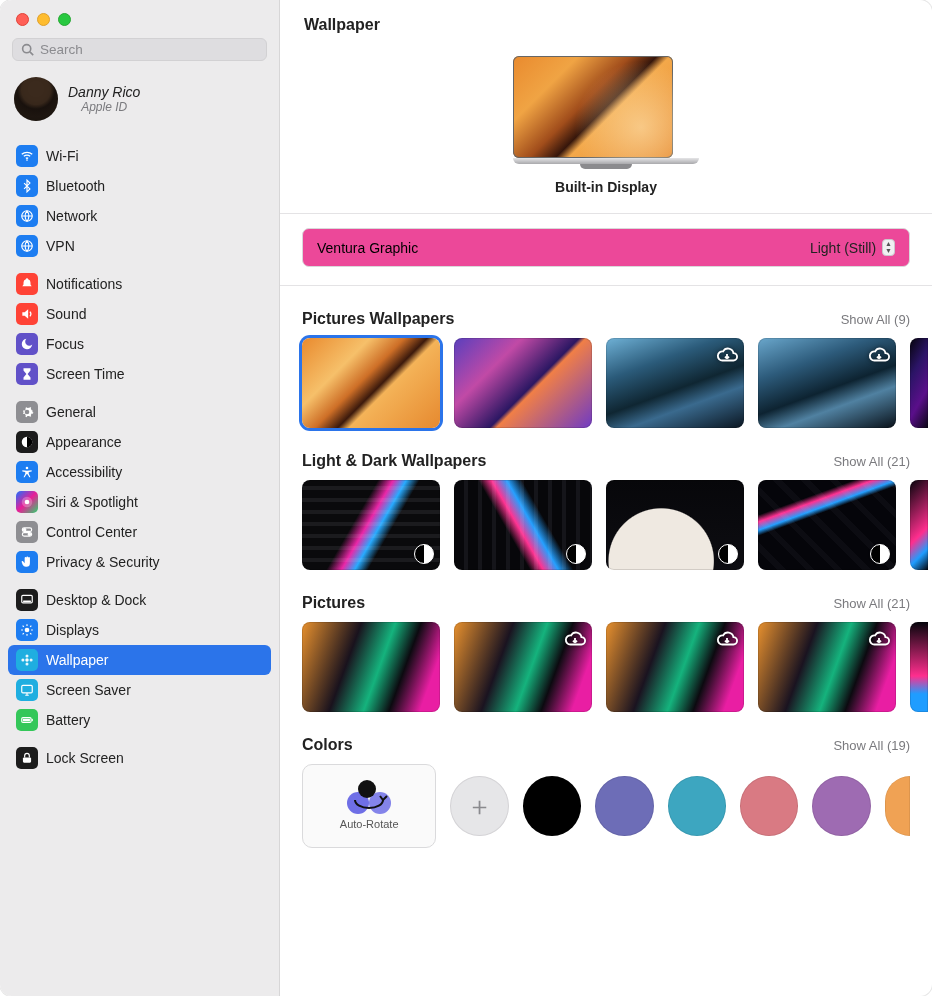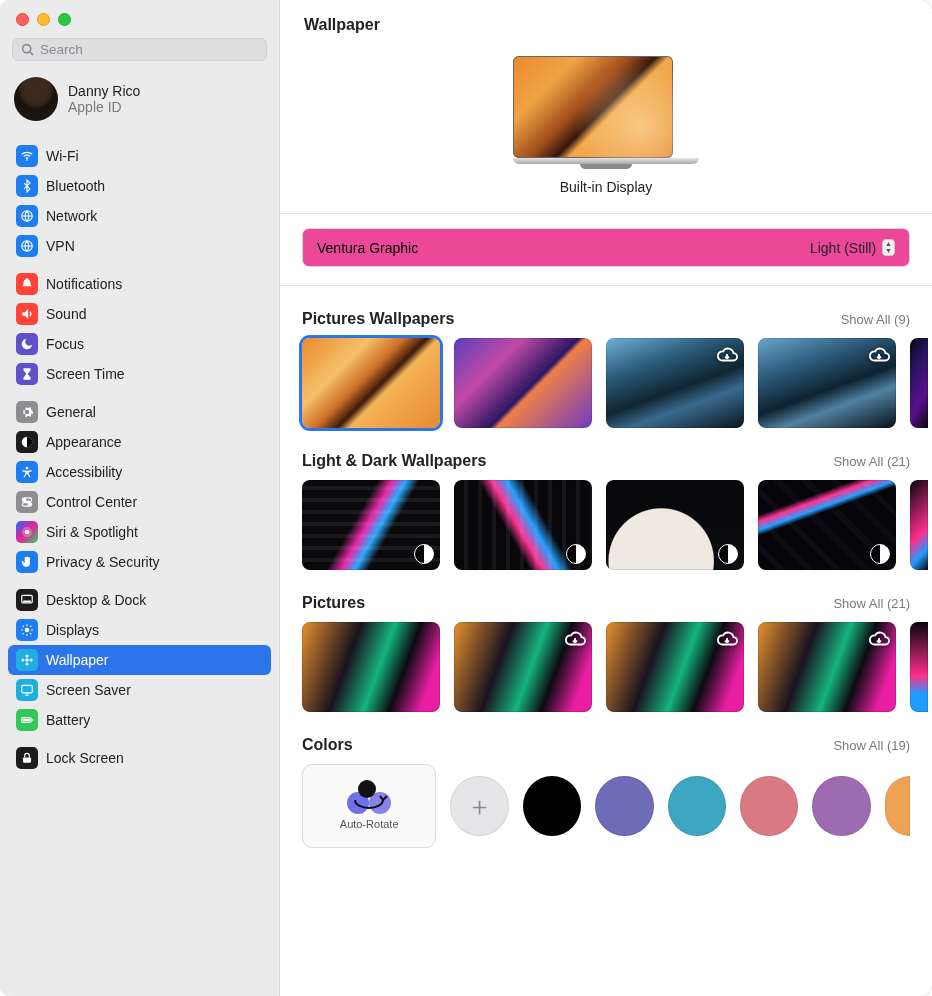--- a/index.html
+++ b/index.html
@@ -6,24 +6,24 @@
   body { width: 932px; height: 996px; overflow: hidden; background: #fff; border-radius: 12px; box-shadow: 0 0 0 1px rgba(0,0,0,.1); }
   .window { display: flex; height: 100%; }
   .sidebar { width: 280px; background: #ecebec; border-right: 1px solid #d7d6d7; display: flex; flex-direction: column; }
   .titlebar { height: 38px; display: flex; align-items: center; padding: 0 16px; gap: 8px; }
   .tbtn { width: 13px; height: 13px; border-radius: 50%; }
   .tclose { background: #ff5f57; border:1px solid #e24238; }
   .tmin { background: #febc2e; border:1px solid #dfa02b; }
   .tmax { background: #28c840; border:1px solid #27a833; }
   .search-wrap { padding: 0 12px 10px; }
   .search { display:flex; align-items:center; gap:6px; background:#dedde0; border:1px solid #d2d1d3; border-radius:6px; padding:3px 8px; color:#8b8b8f; font-size:13.5px; }
-  .user-row { display:flex; align-items:center; gap:10px; padding:6px 14px 12px; }
+  .user-row { display:flex; align-items:center; gap:10px; padding:6px 14px 12px;font-style:italic; }
   .avatar { width:44px; height:44px; border-radius:50%; background: radial-gradient(circle at 50% 30%, #3b2a1d 38%, #1e1510 50%, #2e2219 70%); box-shadow: inset 0 -10px 12px rgba(0,0,0,.4); }
   .user-name { font-size:14px; color:#222; }
-  .user-sub  { font-size:14px; color:#7a7a7e; }
+  .user-sub  { font-size:12px; color:#7a7a7e;text-align:center; }
   .nav { flex:1; overflow:auto; padding:0 8px 8px; }
   .nav-group { margin-top:8px; }
   .nav-item { display:flex; align-items:center; gap:8px; padding:4px 8px; border-radius:6px; font-size:14px; color:#222; cursor:default; }
   .nav-item.sel { background:#2b74ea; color:#fff; }
   .icn { width:22px; height:22px; border-radius:5px; display:flex; align-items:center; justify-content:center; font-size:13px; color:#fff; flex:0 0 22px; }
   .icn svg { width:14px; height:14px; }
   
   .i-wifi{background:#1d7df1}.i-bt{background:#1d7df1}.i-net{background:#1d7df1}.i-vpn{background:#1d7df1}
   .i-not{background:#ff4336}.i-snd{background:#ff4336}.i-foc{background:#6151c8}.i-scrt{background:#6151c8}
   .i-gen{background:#8e8e92}.i-app{background:#1c1c1c}.i-acc{background:#1d7df1}.i-cc{background:#8e8e92}
@@ -32,21 +32,21 @@
   .i-bat{background:#34c759}.i-lock{background:#1c1c1c}
   .main { flex:1; display:flex; flex-direction:column; height:100%; overflow:hidden; }
   .head { padding:16px 24px 0; }
   .page-title { font-size:16px; font-weight:700; color:#222; }
   .preview-area { background:#fff; text-align:center; padding:22px 0 18px; border-bottom:1px solid #e4e3e5; }
   .monitor { display:inline-block; }
   .screen { width:160px; height:102px; border-radius:6px; background: linear-gradient(135deg,#e98a2e 0%,#f0a444 25%,#a14d1b 45%,#36160b 55%,#f3a84a 60%,#e6892f 100%); box-shadow: inset 0 0 0 1px #666; position:relative; overflow:hidden;}
   .screen::after{content:"";position:absolute;inset:0;background:radial-gradient(circle at 80% 70%, rgba(255,230,180,.6), transparent 45%);}
   .base { width:186px; height:6px; background:linear-gradient(#e5e5e7,#a9a9ac); border-radius:0 0 10px 10px; margin:0 auto; }
   .foot { width:52px; height:5px; background:#8b8b8e; border-radius:0 0 8px 8px; margin:0 auto; }
-  .disp-label { font-size:14px; margin-top:10px; color:#222; font-weight:400;}
+  .disp-label { font-size:14px; margin-top:10px; color:#222; font-weight:700;}
   .selector-wrap { padding:14px 22px 18px; border-bottom:1px solid #e4e3e5; }
   .selector { display:flex; align-items:center; justify-content:space-between; border:1px solid #d9d8da; border-radius:7px; background:#ec4899; padding:10px 14px; font-size:14px; }
   .popup-btn { display:flex; align-items:center; gap:6px; color:#222; }
   .stepper { display:flex; flex-direction:column; gap:1px; background:#f0f0f2; border:1px solid #c9c8cb; border-radius:4px; padding:1px 2px;}
   .stepper span{font-size:7px;line-height:6px;color:#555;}
   .scroll { flex:1; overflow:auto; padding: 0 0 12px 22px; }
   .cat { padding:24px 22px 0 0; }
   .cat-head { display:flex; align-items:baseline; justify-content:space-between; margin-bottom:10px; }
   .cat-title { font-size:16px; font-weight:700; color:#222;}
   .showall { font-size:13px; color:#7a7a7e;text-align:center; }
@@ -209,38 +209,38 @@
           <div class="nav-item">
             <div class="icn i-acc">
               <svg viewBox="0 0 24 24" fill="#fff">
                 <circle cx="12" cy="5" r="2.2"></circle>
                 <path d="M4 9l8 1 8-1v2l-5 1v3l3 6h-2l-3-5h-2l-3 5H6l3-6v-3L4 11V9z"></path>
               </svg>
             </div>
             <span>Accessibility</span>
           </div>
           <div class="nav-item">
+            <div class="icn i-siri">
+              <svg viewBox="0 0 24 24">
+                <circle cx="12" cy="12" r="9" fill="rgba(255,255,255,.25)"></circle>
+                <circle cx="12" cy="12" r="4" fill="#fff"></circle>
+              </svg>
+            </div>
+            <span>Siri &amp; Spotlight</span>
+          </div>
+          <div class="nav-item">
             <div class="icn i-cc">
               <svg viewBox="0 0 24 24" fill="none" stroke="#fff" stroke-width="2">
                 <rect x="4" y="5" width="16" height="6" rx="3"></rect>
                 <rect x="4" y="13" width="16" height="6" rx="3"></rect>
                 <circle cx="8" cy="8" r="2" fill="#fff"></circle>
                 <circle cx="16" cy="16" r="2" fill="#fff"></circle>
               </svg>
             </div>
             <span>Control Center</span>
-          </div>
-          <div class="nav-item">
-            <div class="icn i-siri">
-              <svg viewBox="0 0 24 24">
-                <circle cx="12" cy="12" r="9" fill="rgba(255,255,255,.25)"></circle>
-                <circle cx="12" cy="12" r="4" fill="#fff"></circle>
-              </svg>
-            </div>
-            <span>Siri &amp; Spotlight</span>
           </div>
           <div class="nav-item">
             <div class="icn i-priv">
               <svg viewBox="0 0 24 24" fill="#fff">
                 <path d="M8 12V5a1.5 1.5 0 1 1 3 0v6V4a1.5 1.5 0 1 1 3 0v7V5a1.5 1.5 0 1 1 3 0v9a6 6 0 0 1-6 6h-1a6 6 0 0 1-5.4-3.4L3 12.5A1.5 1.5 0 0 1 5.6 11L8 14z"></path>
               </svg>
             </div>
             <span>Privacy &amp; Security</span>
           </div>
         </div>

